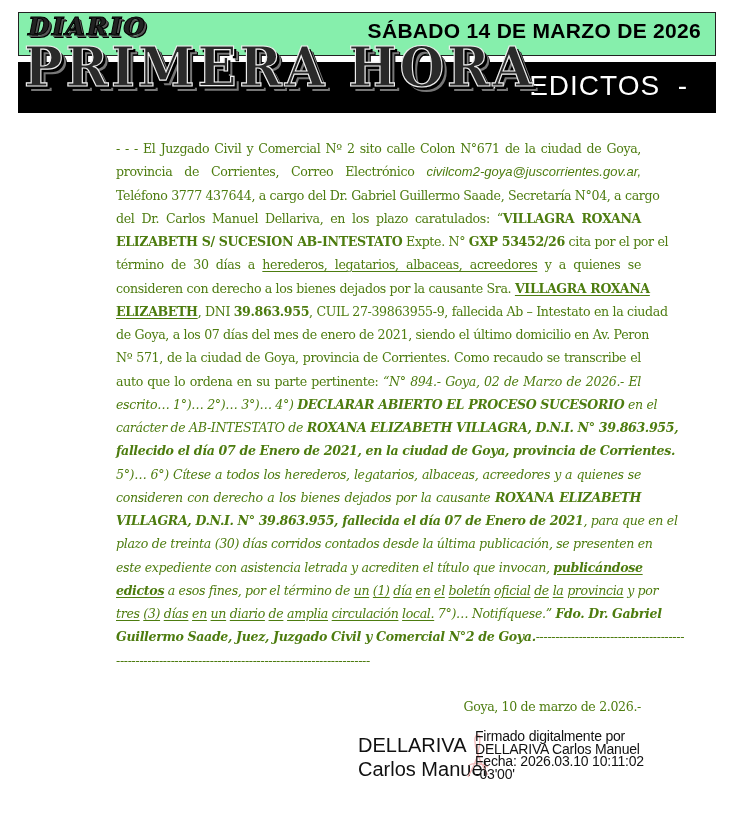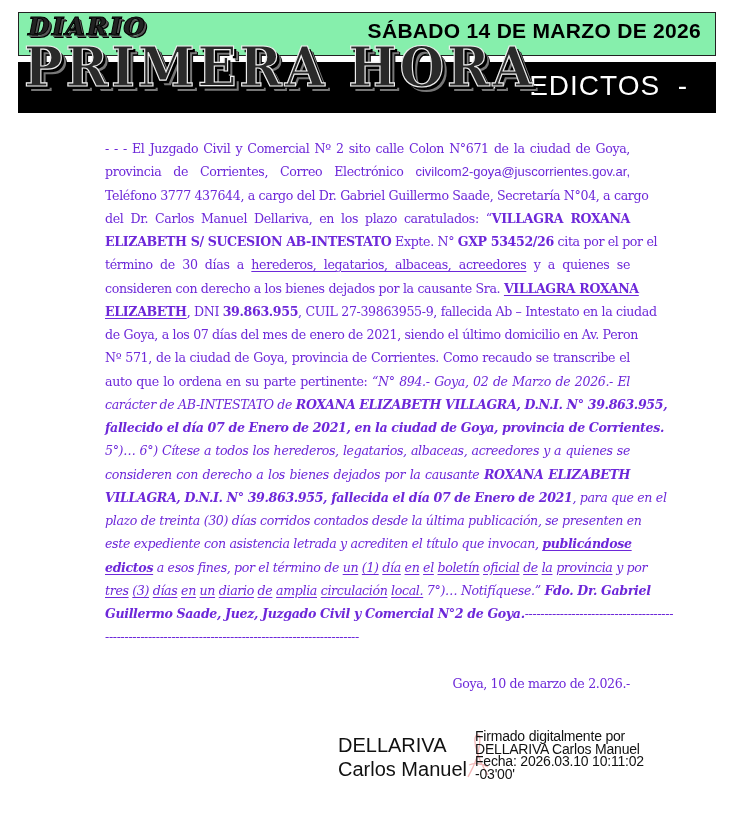--- a/index.html
+++ b/index.html
@@ -11,33 +11,33 @@
   .date-text { position:absolute; right:14px; top:6px; font-family:"Liberation Sans", sans-serif; font-weight:bold; font-size:21px; letter-spacing:0.3px; color:#000; }
   .black-band { position:absolute; left:0; top:50px; width:698px; height:51px; background:#000; }
   .section-title { position:absolute; right:28px; top:58px; font-family:"Liberation Sans", sans-serif; font-size:28px; color:#fff; letter-spacing:1px; white-space:pre; }
   .brand-small { position:absolute; left:10px; top:0px; font-family:"DejaVu Serif", serif; font-weight:bold; font-style:italic; font-size:25px; letter-spacing:2px; color:#222;
      -webkit-text-stroke:1px #000; text-shadow:2px 2px 0 #555, 3px 3px 0 #000; }
   .brand-big { position:absolute; left:6px; top:25px; font-family:"DejaVu Serif", serif; font-weight:bold; font-size:54px; line-height:60px; letter-spacing:3px; color:#2a2a2a; white-space:nowrap;
      transform:scaleX(0.95); transform-origin:left top;
      -webkit-text-stroke:1.2px #eee; text-shadow:3px 3px 0 #000, 5px 5px 0 #777, 6px 6px 0 #000; }
 
   
-  .edict { position:absolute; left:105px; top:137px; width:525px; font-family:"DejaVu Serif", serif; font-size:12.6px; line-height:23.25px; letter-spacing:-0.35px; color:#6d28d9; }
+  .edict { position:absolute; left:116px; top:137px; width:525px; font-family:"DejaVu Serif", serif; font-size:12.6px; line-height:23.25px; letter-spacing:-0.35px; color:#4d7c0f; }
   .ln { display:block; text-align:justify; text-align-last:justify; white-space:nowrap; overflow:visible; height:23.25px; }
   .ln.last { text-align-last:left; }
   .ln.right { text-align:right; text-align-last:right; }
-  .sans { font-family:"Liberation Sans", sans-serif; letter-spacing:0; font-size:13px; }
+  .sans { font-family:"Liberation Sans", sans-serif; letter-spacing:0; font-size:13px;font-style:italic; }
   b { font-weight:bold; }
   i { font-style:italic; }
   u { text-decoration:underline; text-underline-offset:2px; }
   .spacer { height:23.25px; display:block; }
 
   
   .sig { position:absolute; left:338px; top:733px; }
-  .sig-name { font-family:"Liberation Sans", sans-serif; font-size:20px; line-height:24px; color:#111; }
+  .sig-name { font-family:"Liberation Sans", sans-serif; font-size:20px; line-height:24px; color:#111;margin-left:20px; }
   .sig-mark { position:absolute; left:128px; top:-2px; width:24px; height:52px; }
   .sig-info { position:absolute; left:137px; top:-3px; font-family:"Liberation Sans", sans-serif; font-size:14px; line-height:12.6px; color:#111; white-space:nowrap; letter-spacing:-0.2px; }
 </style>
 </head>
 <body>
 
 <div class="masthead">
   <div class="date-box">
     <span class="date-text">SÁBADO 14 DE MARZO DE 2026</span>
   </div>
@@ -52,20 +52,21 @@
   <span class="ln"><span>provincia de Corrientes, Correo Electrónico </span><span class="sans">civilcom2-goya@juscorrientes.gov.ar,</span></span>
   <span class="ln"><span>Teléfono 3777 437644, a cargo del Dr. Gabriel Guillermo Saade, Secretaría N°04, a cargo</span></span>
   <span class="ln"><span>del Dr. Carlos Manuel Dellariva, en los plazo caratulados: “</span><b>VILLAGRA ROXANA</b></span>
   <span class="ln"><b>ELIZABETH S/ SUCESION AB-INTESTATO</b><span> Expte. N° </span><b>GXP 53452/26</b><span> cita por el por el</span></span>
   <span class="ln"><span>término de 30 días a </span><u>herederos, legatarios, albaceas, acreedores</u><span> y a quienes se</span></span>
   <span class="ln"><span>consideren con derecho a los bienes dejados por la causante Sra. </span><b><u>VILLAGRA ROXANA</u></b></span>
   <span class="ln"><b><u>ELIZABETH</u></b><span>, DNI </span><b>39.863.955</b><span>, CUIL 27-39863955-9, fallecida Ab – Intestato en la ciudad</span></span>
   <span class="ln"><span>de Goya, a los 07 días del mes de enero de 2021, siendo el último domicilio en Av. Peron</span></span>
   <span class="ln"><span>Nº 571, de la ciudad de Goya, provincia de Corrientes. Como recaudo se transcribe el</span></span>
   <span class="ln"><span>auto que lo ordena en su parte pertinente: </span><i>“N° 894.- Goya, 02 de Marzo de 2026.- El</i></span>
+  <span class="ln"><i>escrito… 1°)… 2°)… 3°)… 4°) </i><i><b>DECLARAR ABIERTO EL PROCESO SUCESORIO</b></i><i> en el</i></span>
   <span class="ln"><i>carácter de AB-INTESTATO de </i><i><b>ROXANA ELIZABETH VILLAGRA, D.N.I. N° 39.863.955,</b></i></span>
   <span class="ln"><i><b>fallecido el día 07 de Enero de 2021, en la ciudad de Goya, provincia de Corrientes.</b></i></span>
   <span class="ln"><i>5°)… 6°) Cítese a todos los herederos, legatarios, albaceas, acreedores y a quienes se</i></span>
   <span class="ln"><i>consideren con derecho a los bienes dejados por la causante </i><i><b>ROXANA ELIZABETH</b></i></span>
   <span class="ln"><i><b>VILLAGRA, D.N.I. N° 39.863.955, fallecida el día 07 de Enero de 2021</b></i><i>, para que en el</i></span>
   <span class="ln"><i>plazo de treinta (30) días corridos contados desde la última publicación, se presenten en</i></span>
   <span class="ln"><i>este expediente con asistencia letrada y acrediten el título que invocan, </i><i><b><u>publicándose</u></b></i></span>
   <span class="ln"><i><b><u>edictos</u></b></i><i> a esos fines, por el término de </i><i><u>un</u></i><i> </i><i><u>(1)</u></i><i> </i><i><u>día</u></i><i> </i><i><u>en</u></i><i> </i><i><u>el</u></i><i> </i><i><u>boletín</u></i><i> </i><i><u>oficial</u></i><i> </i><i><u>de</u></i><i> </i><i><u>la</u></i><i> </i><i><u>provincia</u></i><i> y por</i></span>
   <span class="ln"><i><u>tres</u></i><i> </i><i><u>(3)</u></i><i> </i><i><u>días</u></i><i> </i><i><u>en</u></i><i> </i><i><u>un</u></i><i> </i><i><u>diario</u></i><i> </i><i><u>de</u></i><i> </i><i><u>amplia</u></i><i> </i><i><u>circulación</u></i><i> </i><i><u>local.</u></i><i> 7°)… Notifíquese.” </i><i><b>Fdo. Dr. Gabriel</b></i></span>
   <span class="ln"><i><b>Guillermo Saade, Juez, Juzgado Civil y Comercial N°2 de Goya.</b></i><span>--------------------------------------</span></span>

